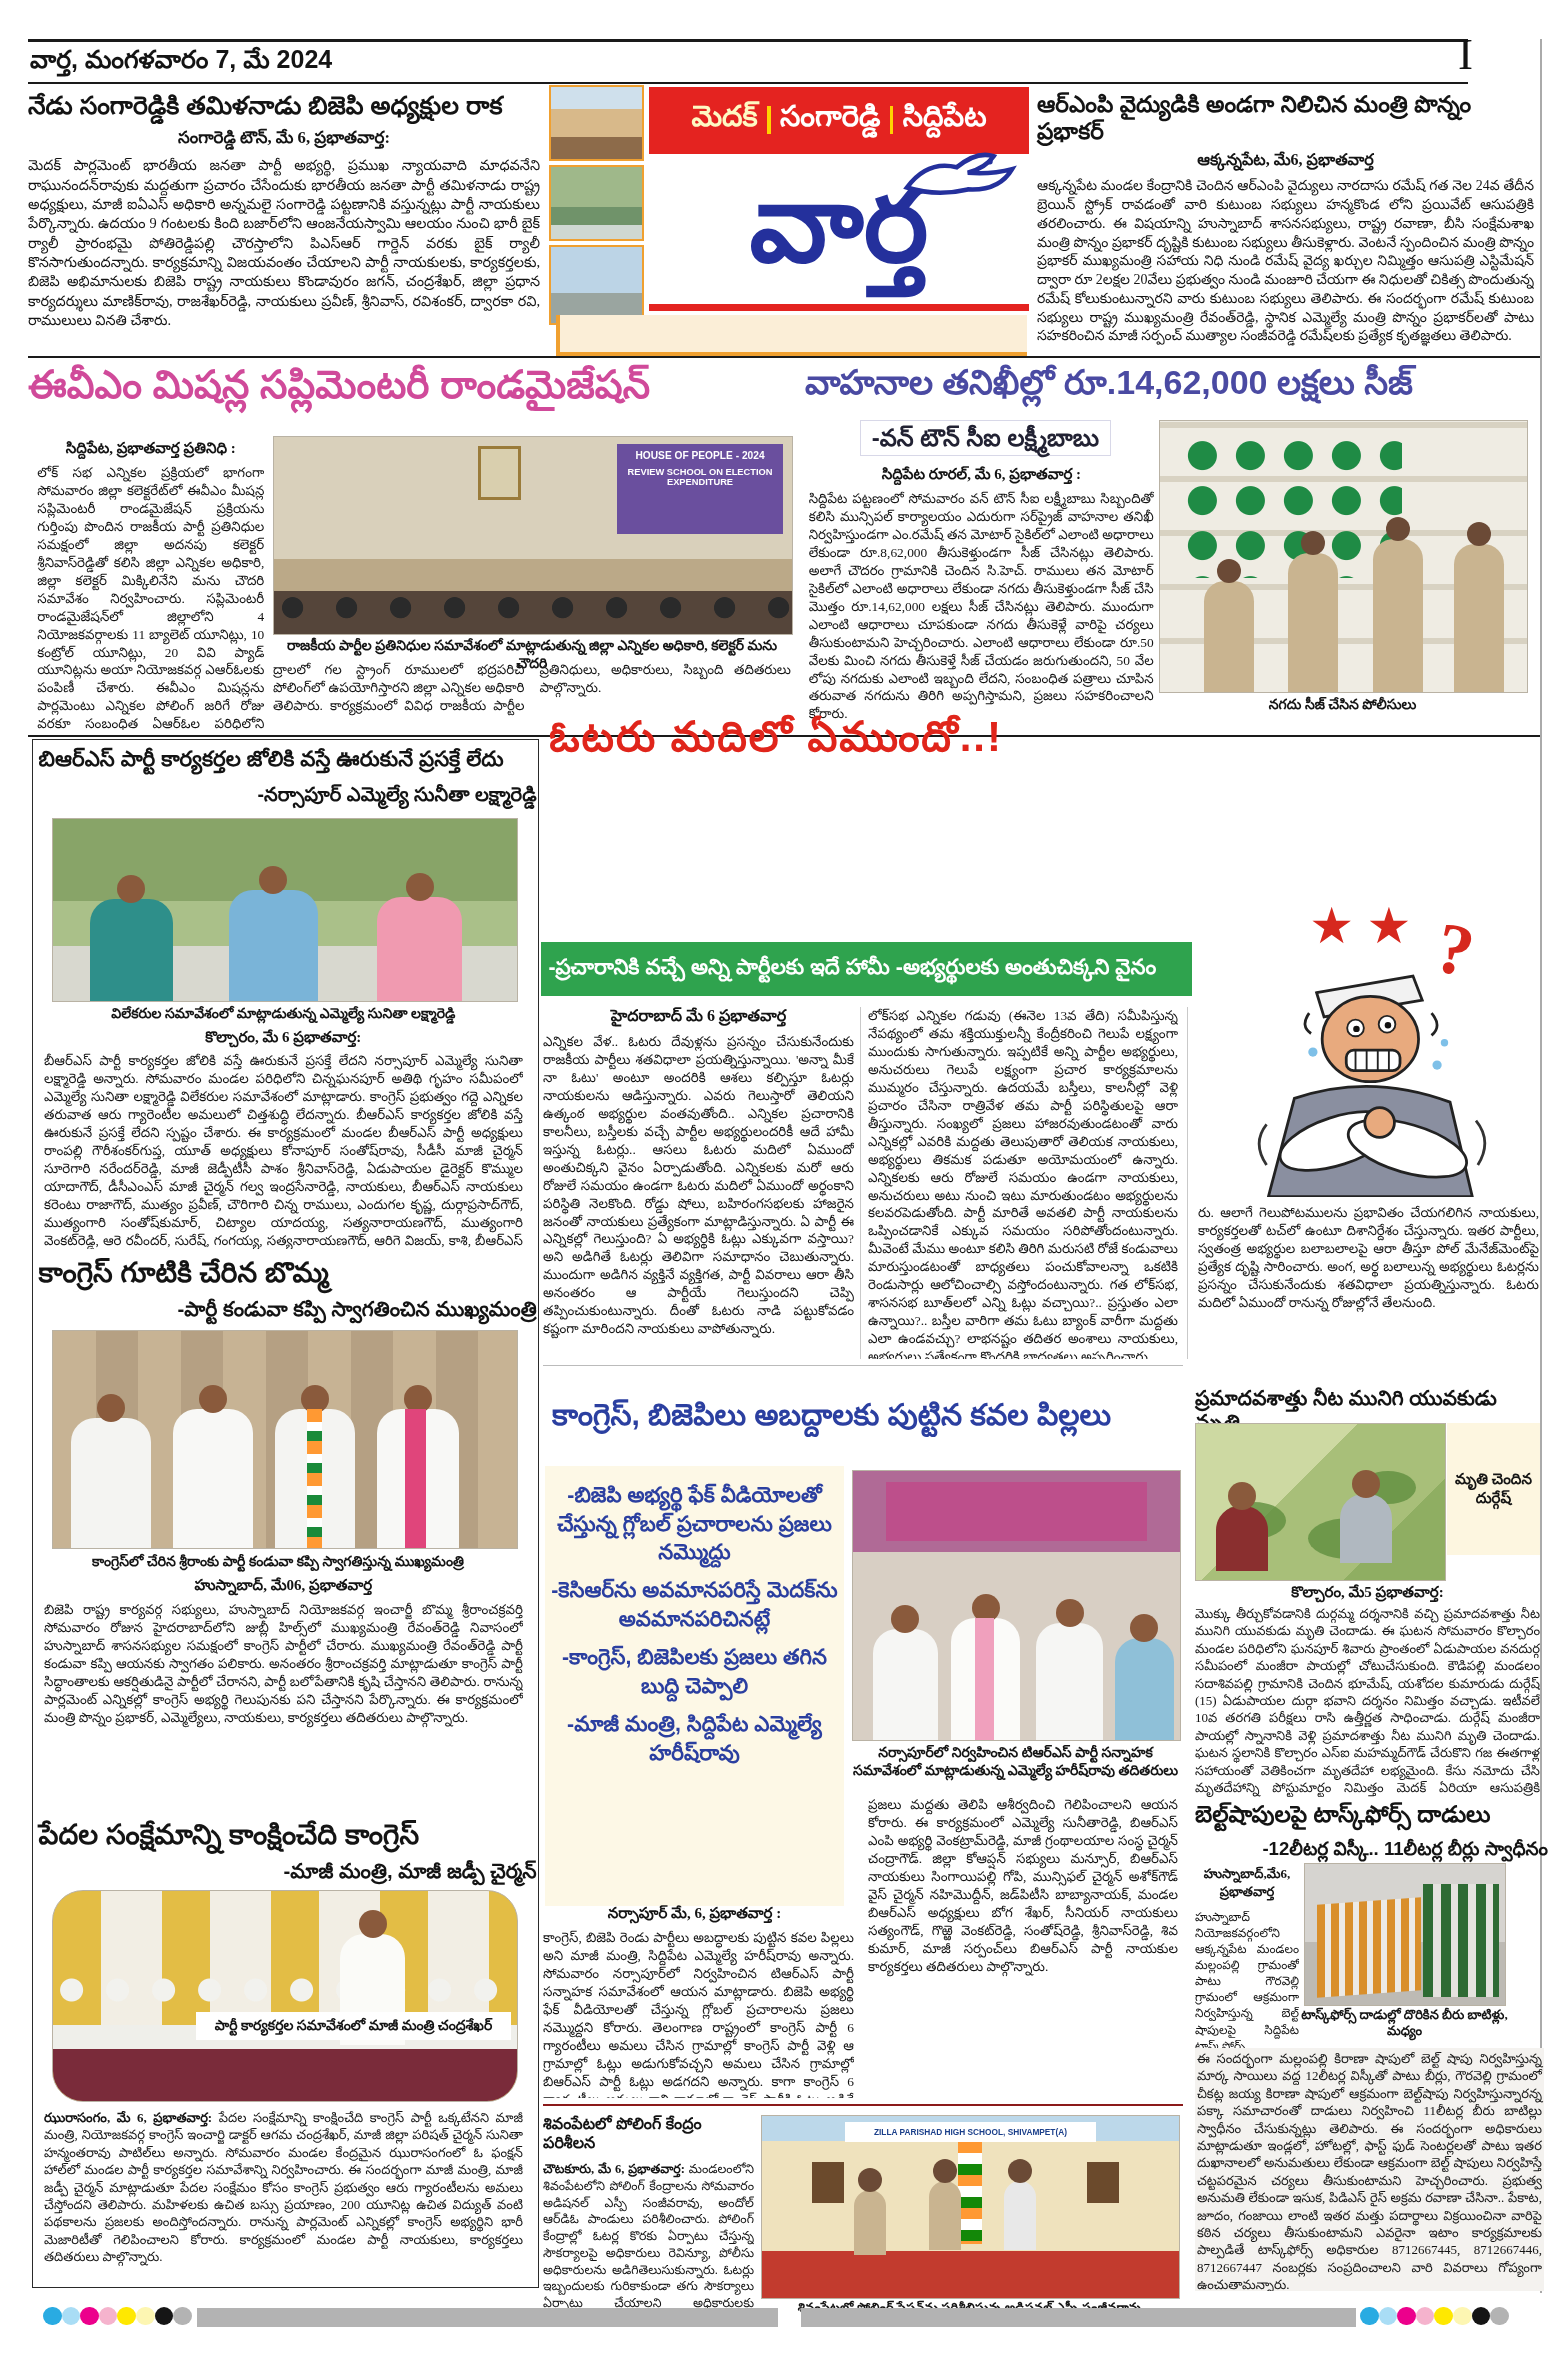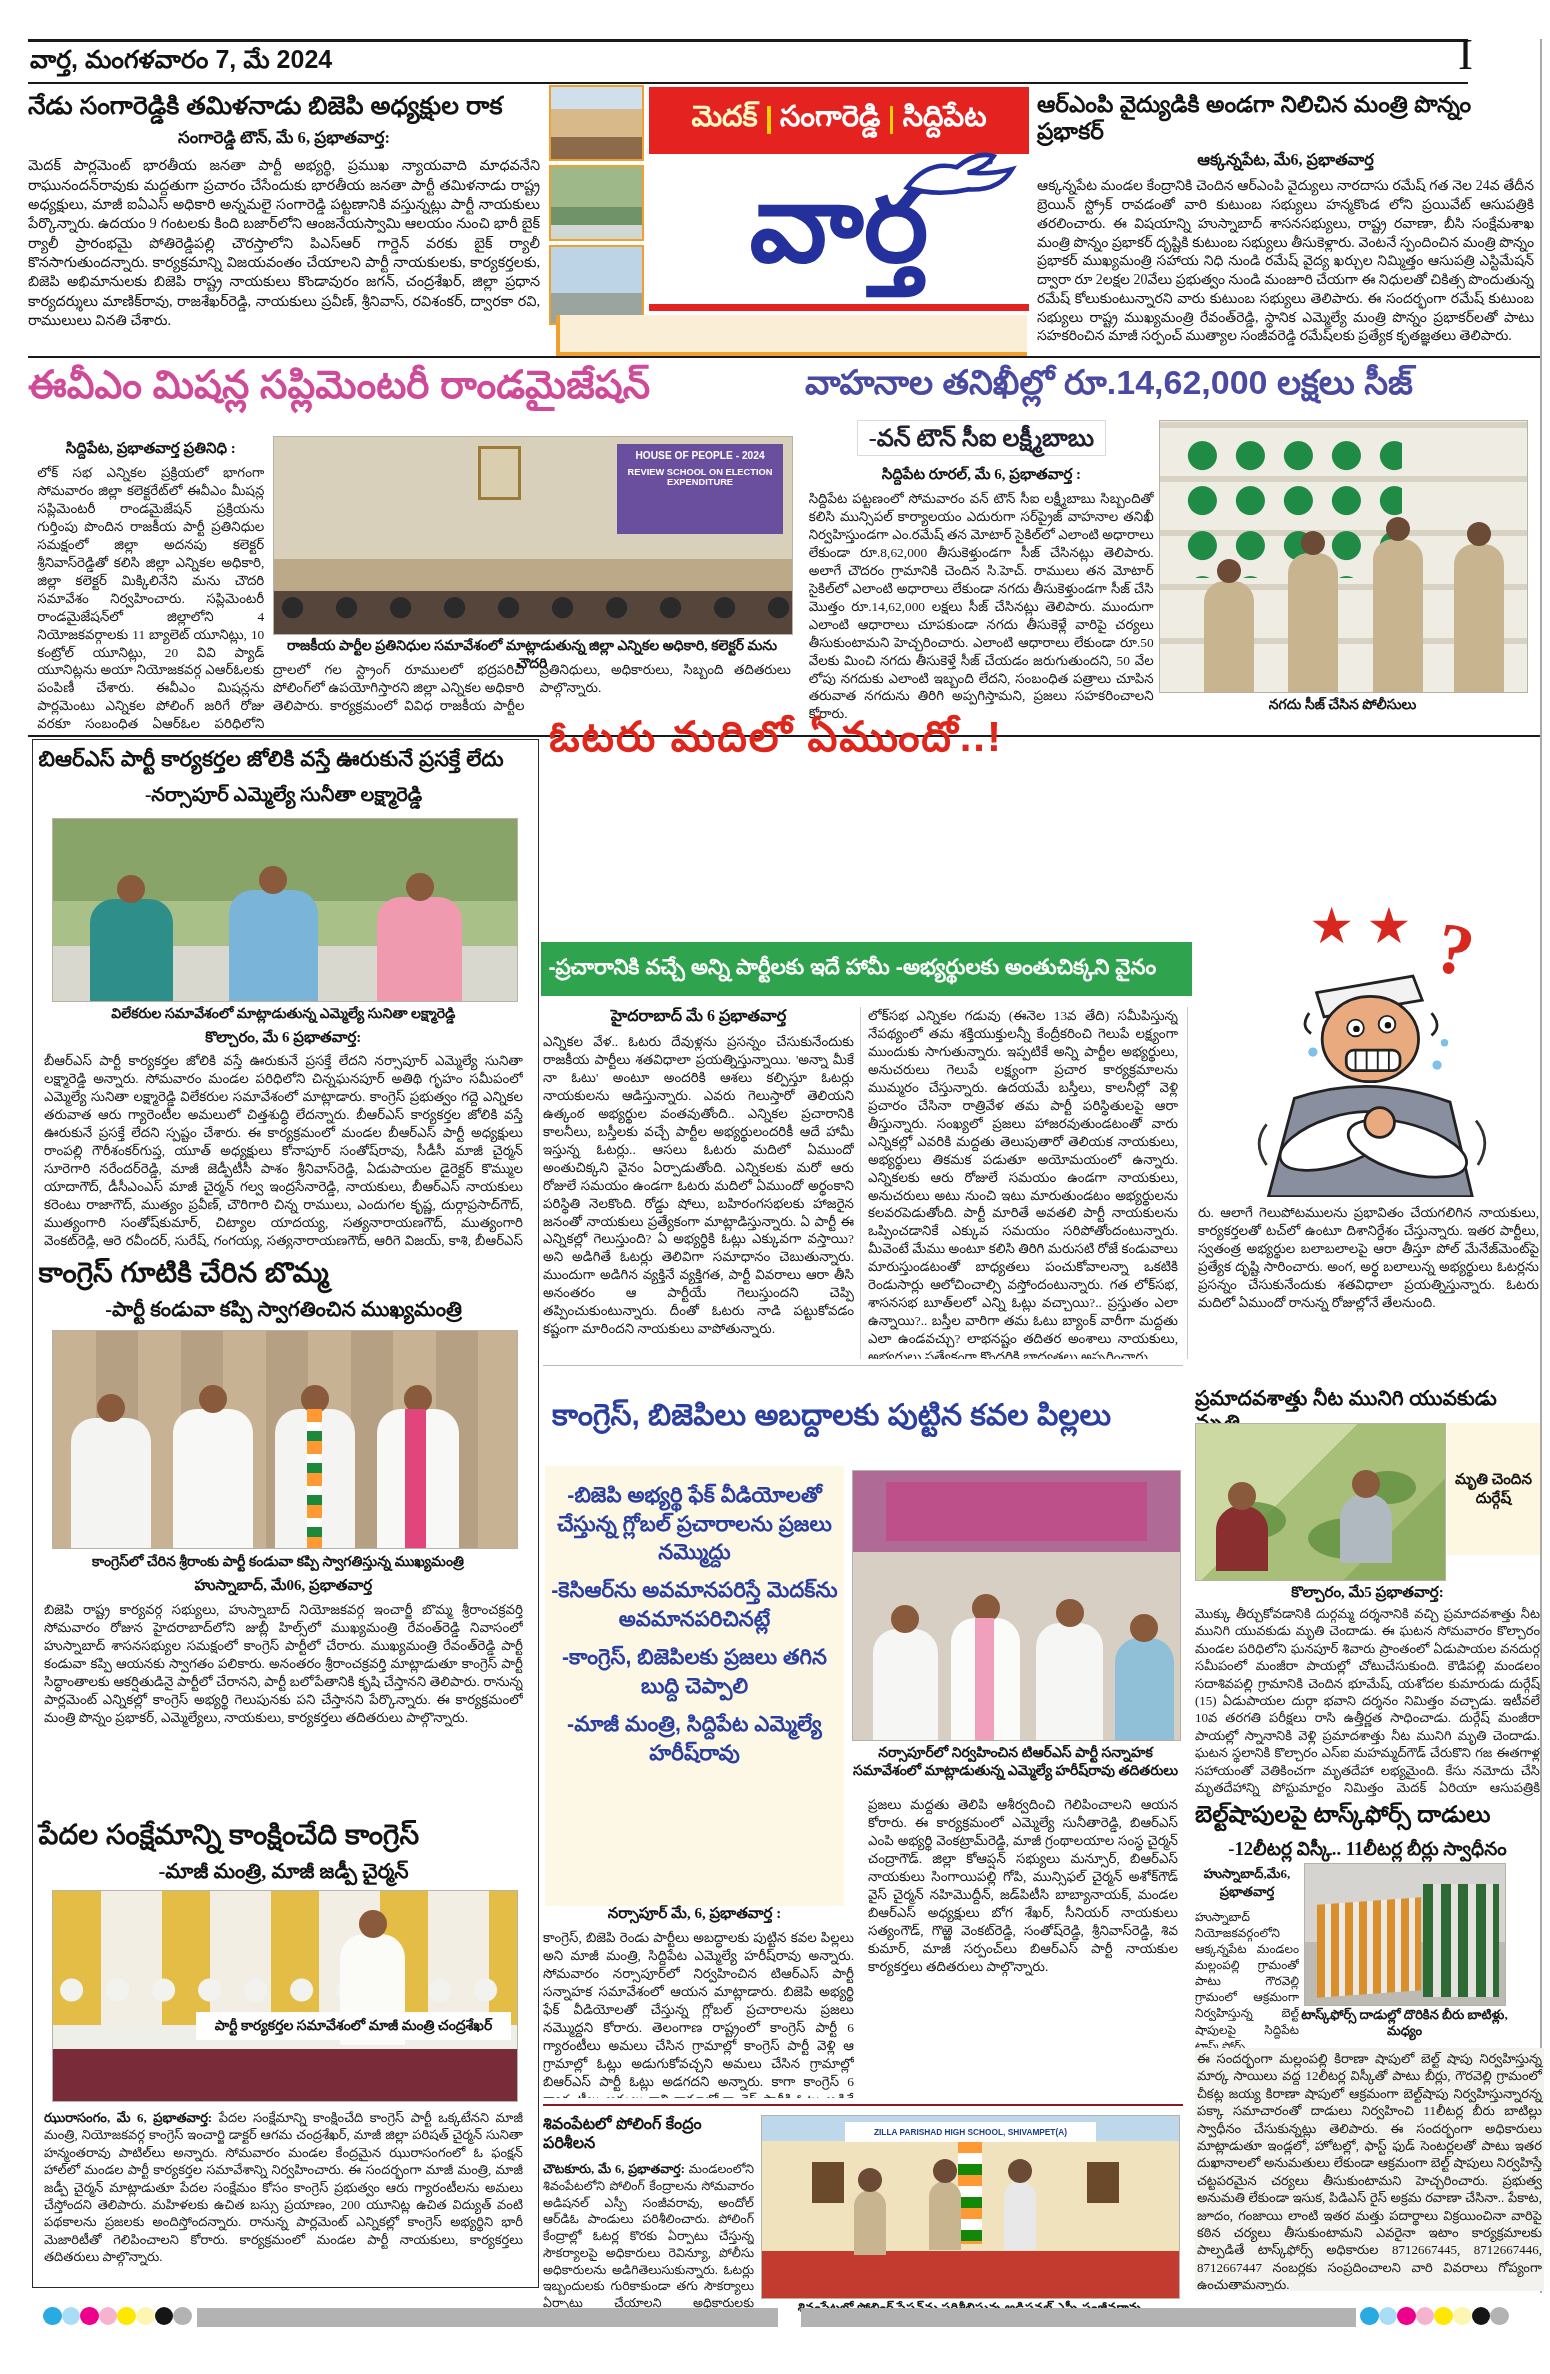--- a/index.html
+++ b/index.html
@@ -1,20 +1,20 @@
 <!DOCTYPE html>
 <html style="font-size:15px"><head>
 <meta charset="utf-8">
 <style>
   html,body{margin:0;padding:0;background:#e8e8e4;}
   .page{position:relative;width:1551px;height:2375px;background:#ffffff;
         font-family:"Liberation Serif","DejaVu Serif",serif;color:#141414;overflow:hidden;}
   .abs{position:absolute;}
   .hl{font-family:"Liberation Sans","DejaVu Sans",sans-serif;font-weight:bold;text-align:left;line-height:1.18;}
-  .sub{font-family:Liberation Serif, serif;font-weight:bold;text-align:center;line-height:1.2;}
+  .sub{font-family:Liberation Sans, sans-serif;font-weight:bold;text-align:right;line-height:1.2;margin-left:8px;}
   .dl{font-weight:bold;text-align:center;}
   .bd{text-align:justify;line-height:1.34;overflow:hidden;}
   .cap{font-weight:bold;text-align:center;line-height:1.25;}
   .rule{background:#1a1a1a;}
   .vrule{background:#c9c9c9;width:0.9px;}
   .ph{position:absolute;overflow:hidden;border:0.9px solid #b9b2a4;}
   .box{position:absolute;border:1.9px solid #2a2a2a;}
   .dot{display:inline-block;width:18.6px;height:18.6px;border-radius:50%;margin-right:0;vertical-align:middle;}
   .graybar{position:absolute;background:#b3b3b3;height:18.6px;}
   .blt{font-family:"Liberation Sans","DejaVu Sans",sans-serif;font-weight:bold;color:#2b3fa0;
@@ -24,21 +24,21 @@
   .cop{position:absolute;bottom:0;background:#c9b490;border-radius:20.4px 20.4px 0 0;}
   .cop:before{content:"";position:absolute;top:-22px;left:50%;margin-left:-12px;width:24px;height:24px;border-radius:50%;background:#6b4a36;}
   
   .ph-m1{background:linear-gradient(180deg,#cfe0ec 0 30%,#d8b98a 30% 70%,#8d6b4a 70% 100%);}
   .ph-m2{background:linear-gradient(180deg,#9fb88a 0 55%,#70936a 55% 80%,#cfd8d2 80% 100%);}
   .ph-m3{background:linear-gradient(180deg,#bcd4e6 0 60%,#9aa5a0 60% 100%);}
   .ph-evm{background:linear-gradient(180deg,#d9d0bb 0 62%,#bba988 62% 78%,#55453a 78% 100%);}
   .ph-cash{background:repeating-linear-gradient(0deg,#efece3 0 48px,#d8d2c2 48px 54px);}
   .ph-brs{background:linear-gradient(180deg,#88a468 0 45%,#aac089 45% 70%,#d8d8cf 70% 100%);}
   .ph-bomma{background:repeating-linear-gradient(90deg,#c7b394 0 43px,#b5a083 43px 85px);}
-  .ph-pedala{background:repeating-linear-gradient(90deg,#e3bd45 0 48px,#f2eee4 48px 109px);}
+  .ph-pedala{background:repeating-linear-gradient(90deg,#e3bd45 0 48px,#f2eee4 48px 109px);border-radius:31px;}
   .ph-kavala{background:linear-gradient(180deg,#b06a96 0 30%,#d8cfc4 30% 100%);}
   .ph-school{background:linear-gradient(180deg,#bcd8ea 0 14%,#efe2bd 14% 74%,#c23b2e 74% 100%);}
   .ph-field{background:linear-gradient(135deg,#cdd9a2 0 40%,#a8bf79 40% 75%,#8fae62 75% 100%);}
   .ph-bottles{background:linear-gradient(180deg,#d6d4d0 0 55%,#bdbab4 55% 100%);}
   .leafblob{position:absolute;border-radius:50%;background:#5f8f3f;opacity:.8;}
 </style>
 </head>
 <body>
 
 <div class="page">

